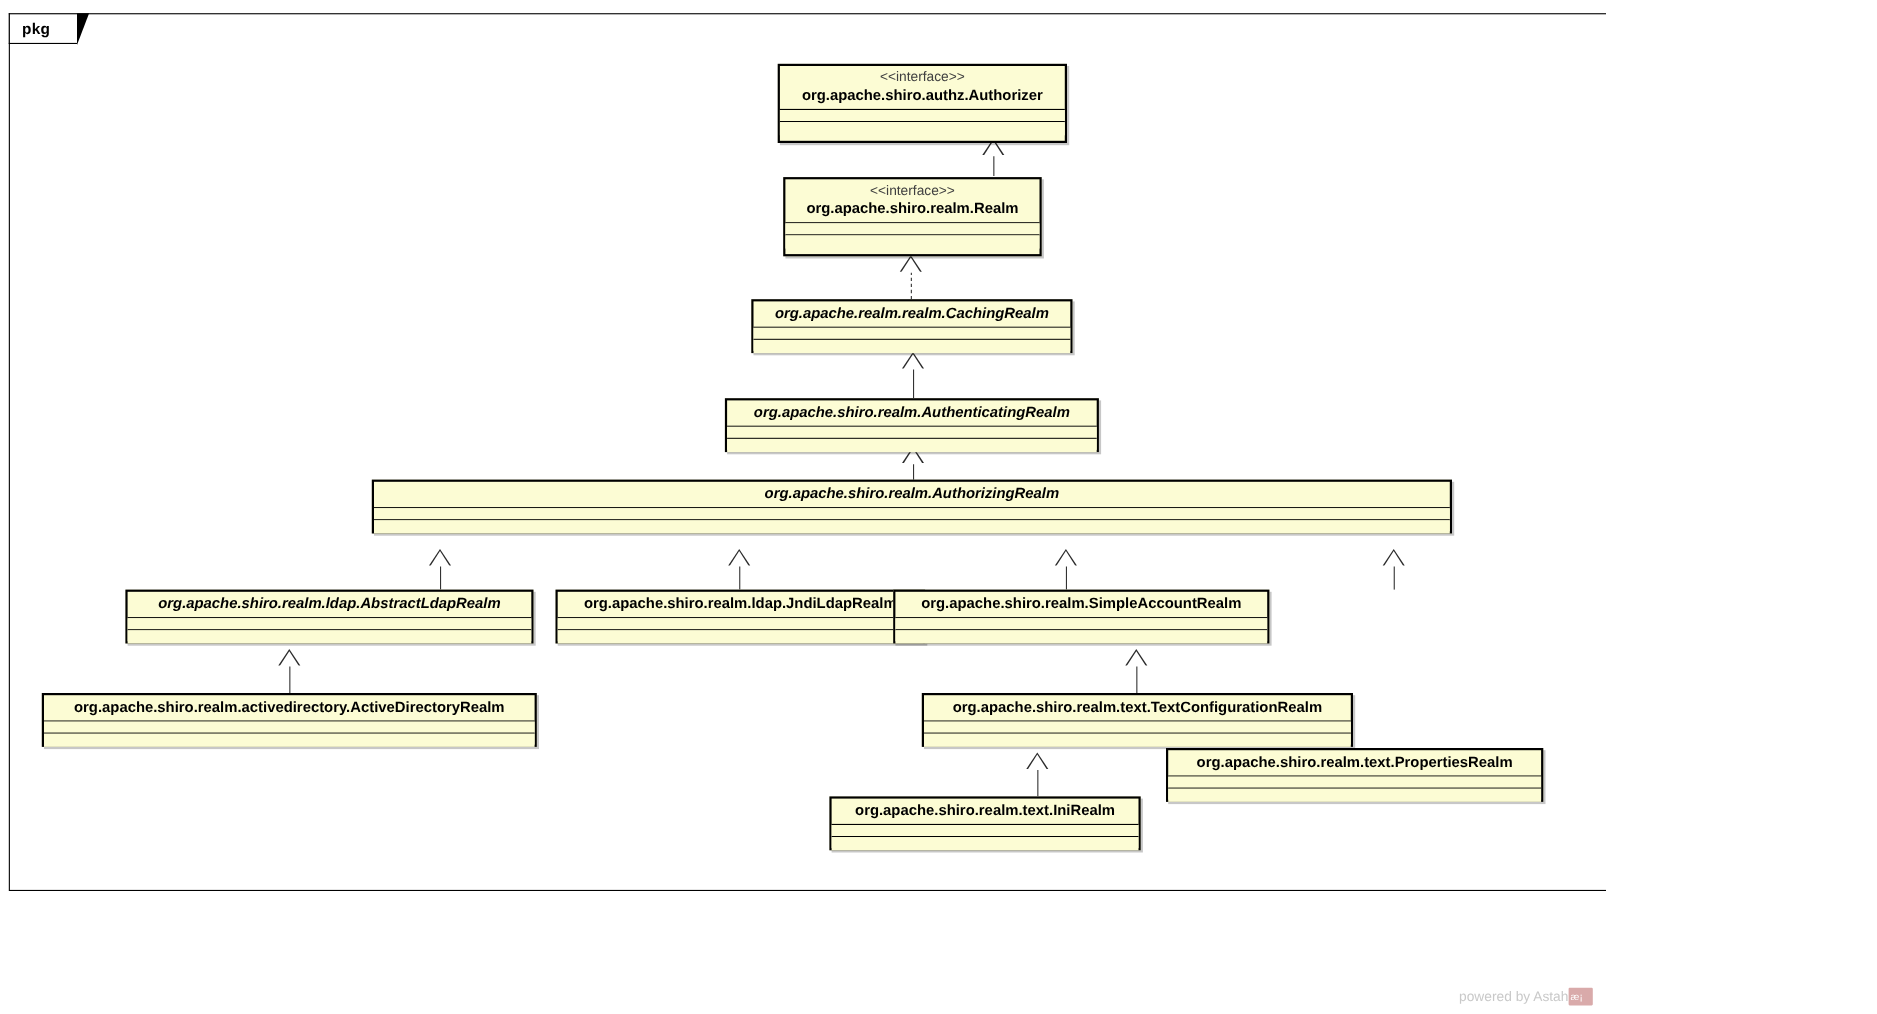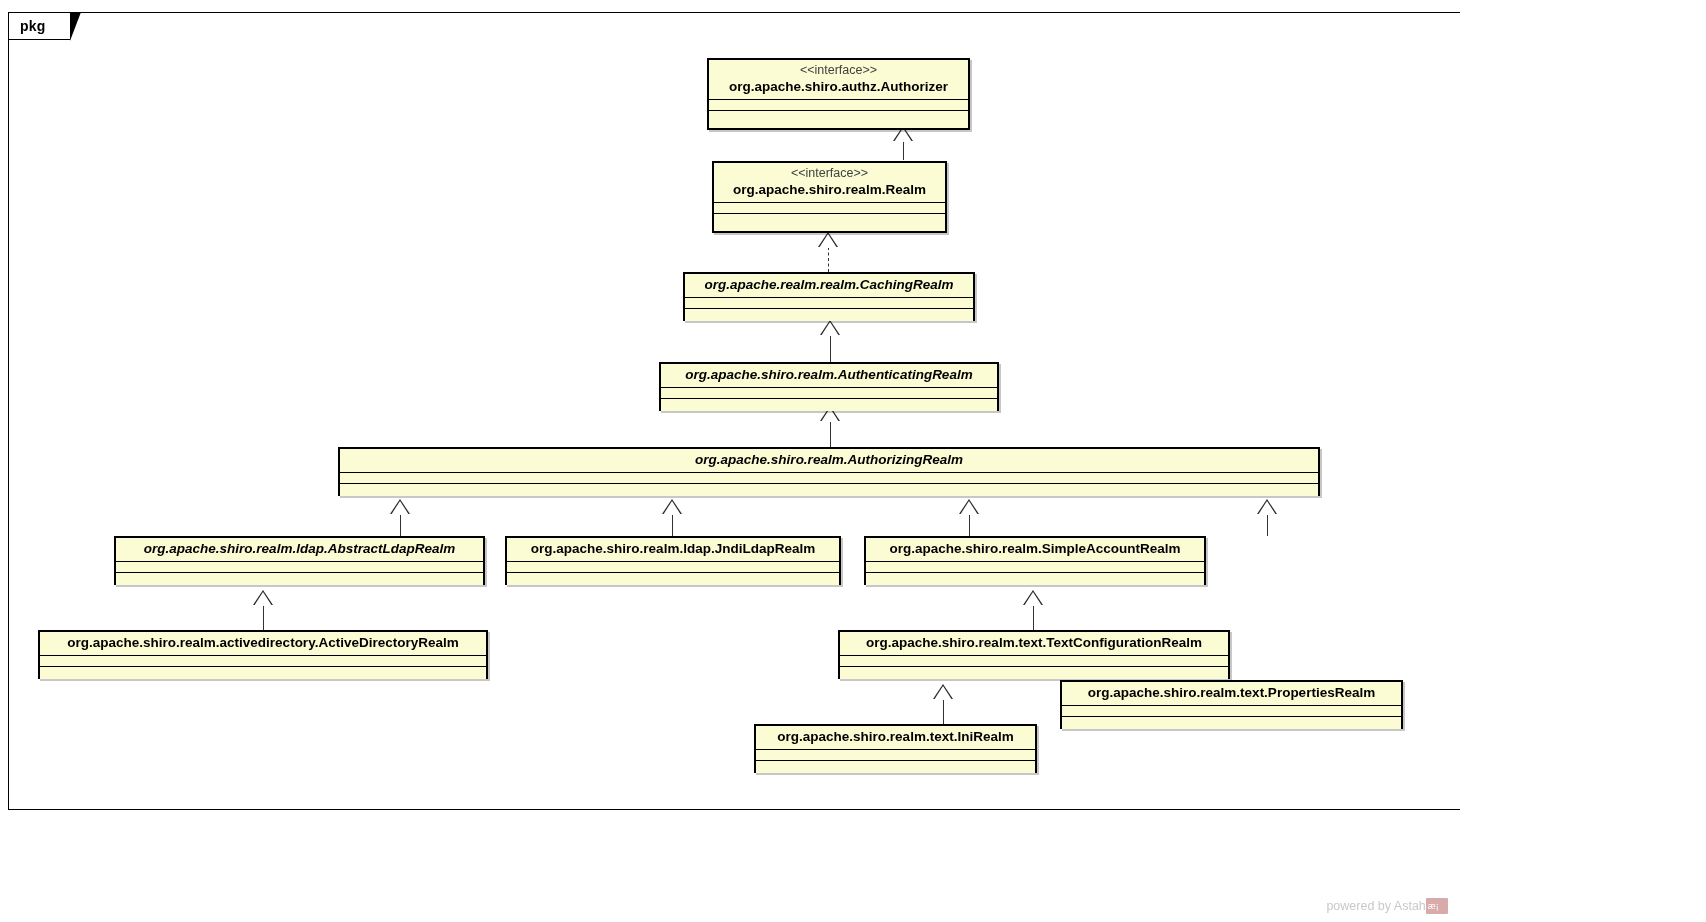--- a/index.html
+++ b/index.html
@@ -277,21 +277,21 @@
   </div>
 
   <div class="cls abstract" style="left:659px; top:362px; width:340px; height:49px;">
     <div class="hdr">
       <span class="cname">org.apache.shiro.realm.AuthenticatingRealm</span>
     </div>
     <div class="comp"></div>
     <div class="comp last"></div>
   </div>
 
-  <div class="cls abstract" style="left:338px; top:447px; width:982px; height:49px;">
+  <div class="cls abstract" style="left:338px; top:436px; width:982px; height:49px;">
     <div class="hdr">
       <span class="cname">org.apache.shiro.realm.AuthorizingRealm</span>
     </div>
     <div class="comp"></div>
     <div class="comp last"></div>
   </div>
 
   <div class="cls abstract" style="left:114px; top:536px; width:371px; height:49px;">
     <div class="hdr">
       <span class="cname">org.apache.shiro.realm.ldap.AbstractLdapRealm</span>
@@ -301,21 +301,21 @@
   </div>
 
   <div class="cls" style="left:505px; top:536px; width:336px; height:49px;">
     <div class="hdr">
       <span class="cname">org.apache.shiro.realm.ldap.JndiLdapRealm</span>
     </div>
     <div class="comp"></div>
     <div class="comp last"></div>
   </div>
 
-  <div class="cls" style="left:864px; top:536px; width:342px; height:49px;">
+  <div class="cls" style="left:812px; top:536px; width:342px; height:49px;">
     <div class="hdr">
       <span class="cname">org.apache.shiro.realm.SimpleAccountRealm</span>
     </div>
     <div class="comp"></div>
     <div class="comp last"></div>
   </div>
 
 
   <div class="cls" style="left:38px; top:630px; width:450px; height:49px;">
     <div class="hdr">

